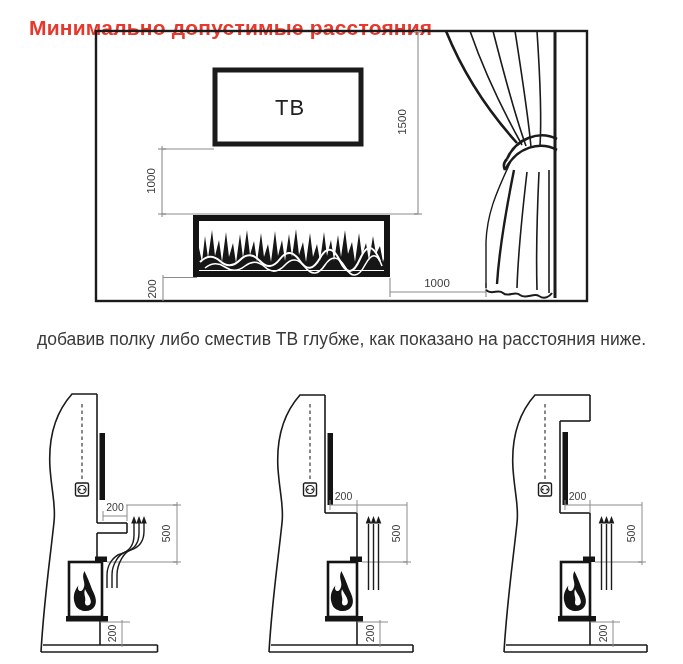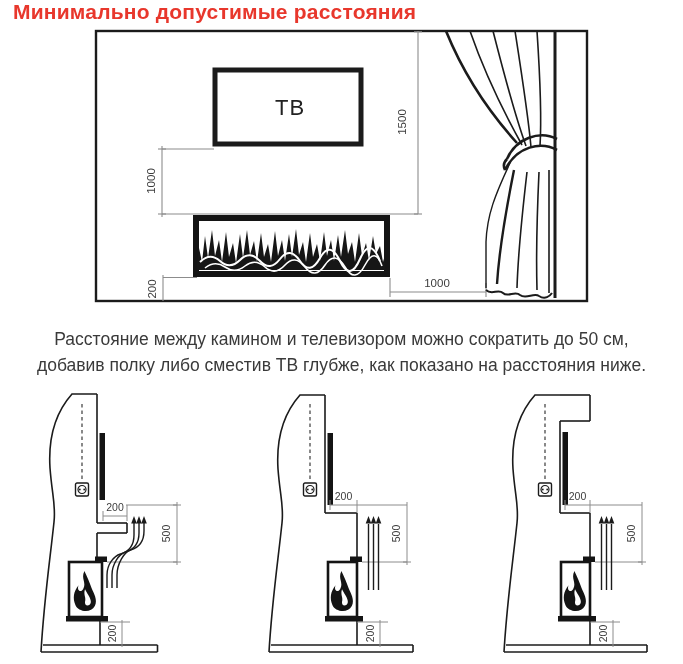--- a/index.html
+++ b/index.html
@@ -1,42 +1,41 @@
 <!DOCTYPE html>
 <html><head>
 <meta charset="utf-8">
 <style>
   html,body{margin:0;padding:0;background:#fff;}
   .canvas{
     position:relative;width:683px;height:664px;background:#ffffff;
     font-family:"Liberation Sans",sans-serif;overflow:hidden;
   }
   .page-title{
-    position:absolute;left:13px;top:0px;margin:0;
+    position:absolute;left:13px;top:0px;margin:16px;
     font-size:21px;font-weight:bold;color:#e8372c;letter-spacing:0.2px;
   }
   .intro{
     position:absolute;left:0;top:326px;width:683px;margin:0;
     text-align:center;font-size:17.5px;line-height:26px;color:#3a3a3a;
   }
   .intro span{display:block;}
   svg text{font-family:"Liberation Sans",sans-serif;}
   .dim-label{font-size:11.5px;fill:#3d3d3d;}
   .dim-label-sm{font-size:10.5px;fill:#3d3d3d;}
   .tv-label{font-size:22px;fill:#222222;letter-spacing:1px;}
 </style>
 </head>
 <body>
 
 <div class="canvas">
 
   <h1 class="page-title">Минимально допустимые расстояния</h1>
 
   <p class="intro">
-    <span>Расстояние между камином и телевизором можно сократить до 50 см,</span>
     <span>добавив полку либо сместив ТВ глубже, как показано на расстояния ниже.</span>
   </p>
 
   <svg width="683" height="664" viewBox="0 0 683 664" style="position:absolute;left:0;top:0;">
     <defs>
       <g id="flame-glyph">
         <path fill="#141414" d="M8,0 C5,6 10,9 7,14 C5,17 2,15 3.5,11 C-0.5,16 -1,21 1,26 C3,31.5 13,33 16,27 C18.5,22 15,17 13.5,13 C12,9 10.5,5 8,0 Z"></path>
         <path fill="#ffffff" d="M8.5,14 C7,18 9.5,20.5 8.5,23.5 C8,26 10,27.5 12,26 C14,24.3 12.5,21 11,18.5 C10,16.8 9.3,15.5 8.5,14 Z"></path>
       </g>
       <g id="outlet-glyph">

